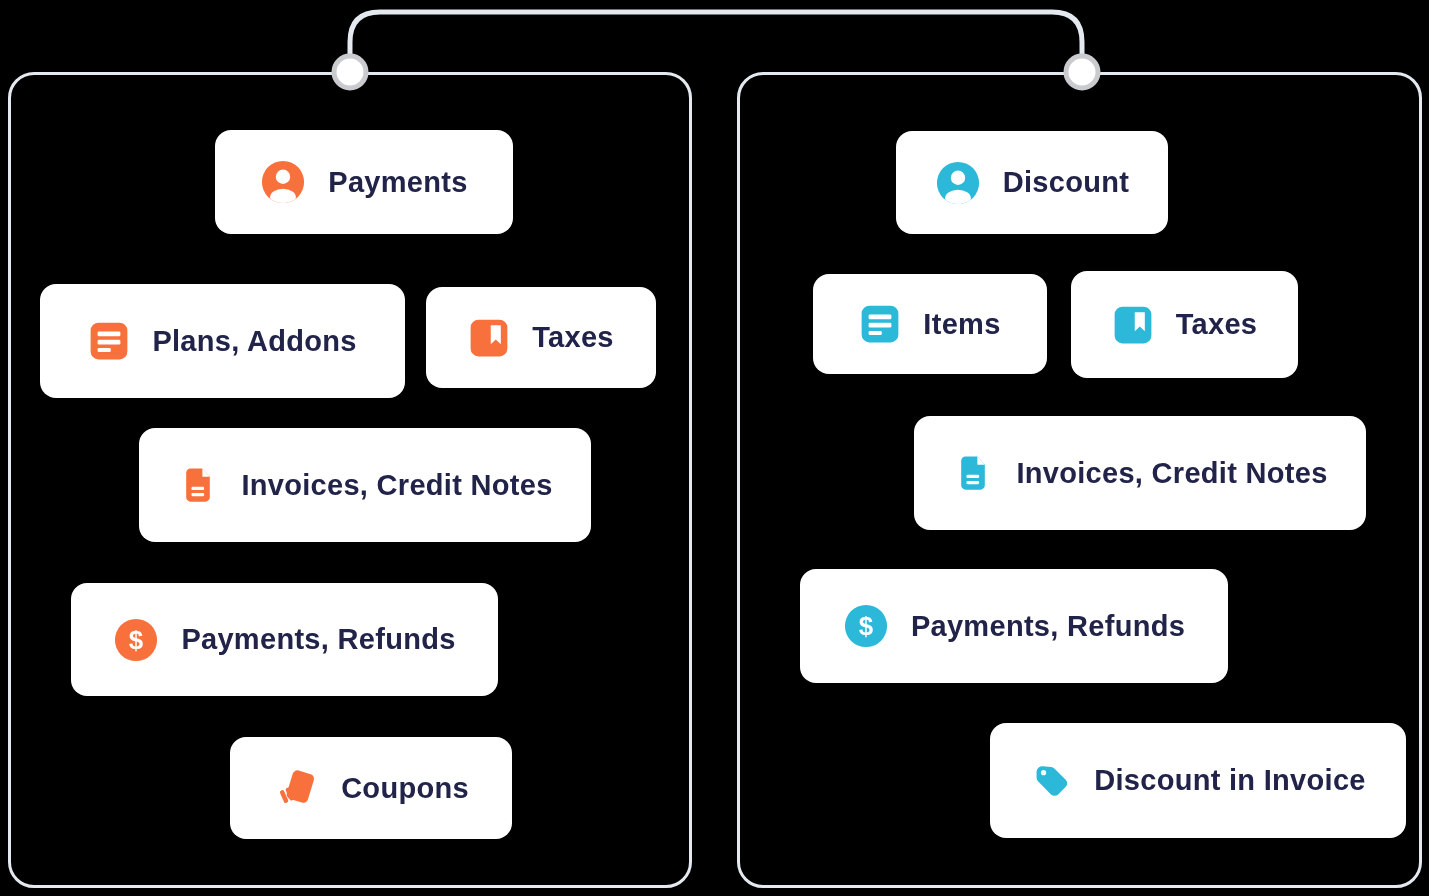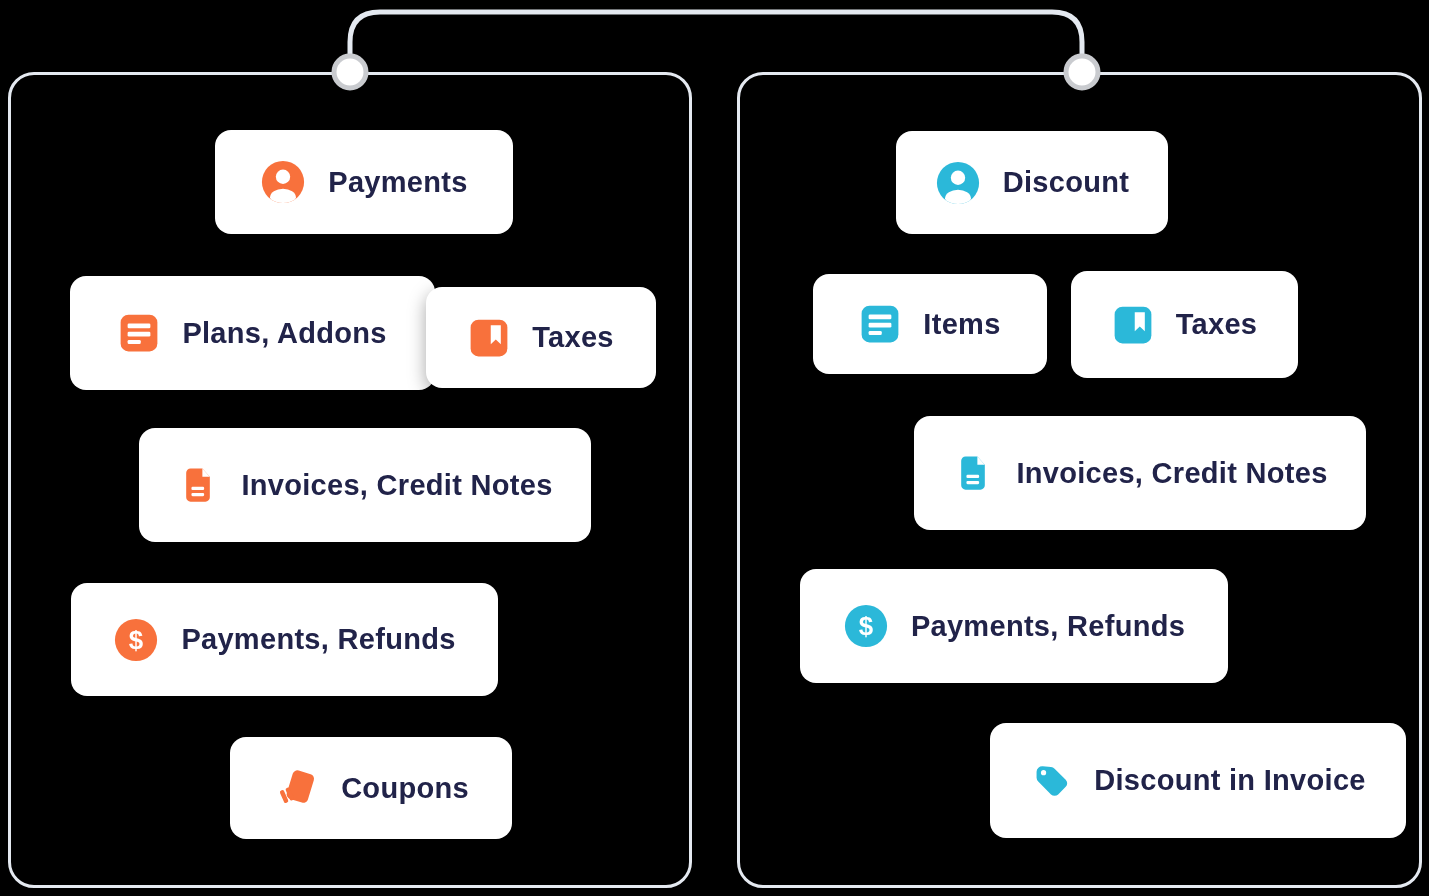--- a/index.html
+++ b/index.html
@@ -24,21 +24,21 @@
   .card .label{
     font-size:29px;font-weight:700;color:var(--text,#212349);
     letter-spacing:.3px;white-space:nowrap;
   }
   .icon{display:flex;align-items:center;justify-content:center;}
   .icon svg{display:block;}
   .panel-left-card .icon{color:var(--orange,#F8713C);}
   .panel-right-card .icon{color:var(--cyan,#2BB8D9);}
   
   .c-l1{left:215px;top:130px;width:298px;height:104px;}
-  .c-l2{left:40px; top:276px;width:365px;height:114px;margin-left:30px;}
+  .c-l2{left:40px; top:284px;width:365px;height:114px;}
   .c-l3{left:426px;top:287px;width:230px;height:101px;}
   .c-l4{left:139px;top:428px;width:452px;height:114px;}
   .c-l5{left:71px; top:583px;width:427px;height:113px;}
   .c-l6{left:230px;top:737px;width:282px;height:102px;gap:22px;}
   .c-r1{left:896px; top:131px;width:272px;height:103px;}
   .c-r2{left:798px; top:274px;width:234px;height:100px;margin-left:15px;}
   .c-r3{left:1071px;top:271px;width:227px;height:107px;}
   .c-r4{left:914px; top:416px;width:452px;height:114px;}
   .c-r5{left:800px; top:569px;width:428px;height:114px;}
   .c-r6{left:953px; top:723px;width:416px;height:115px;margin-left:37px;}

